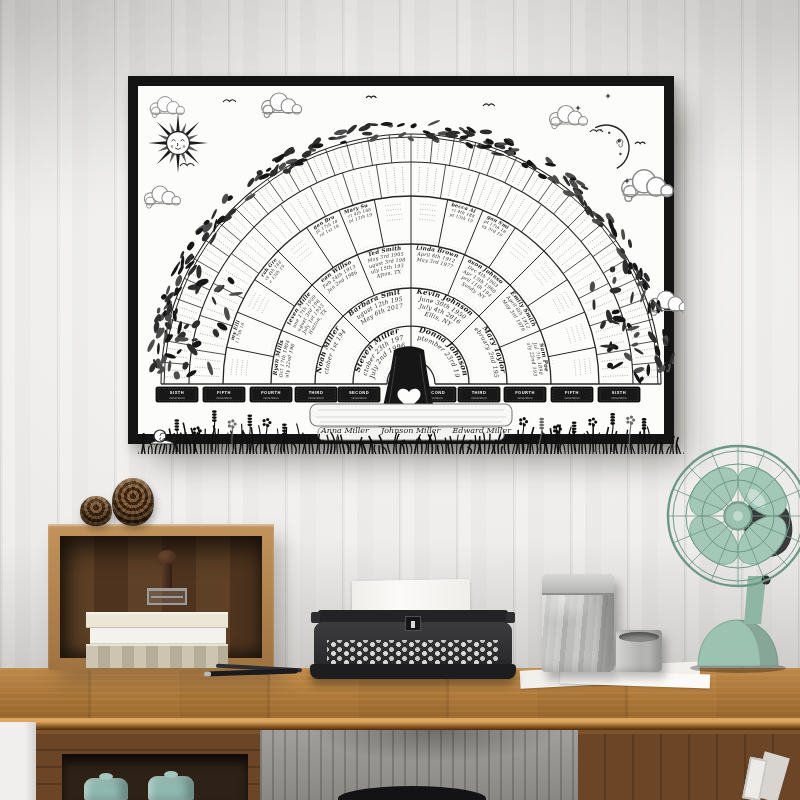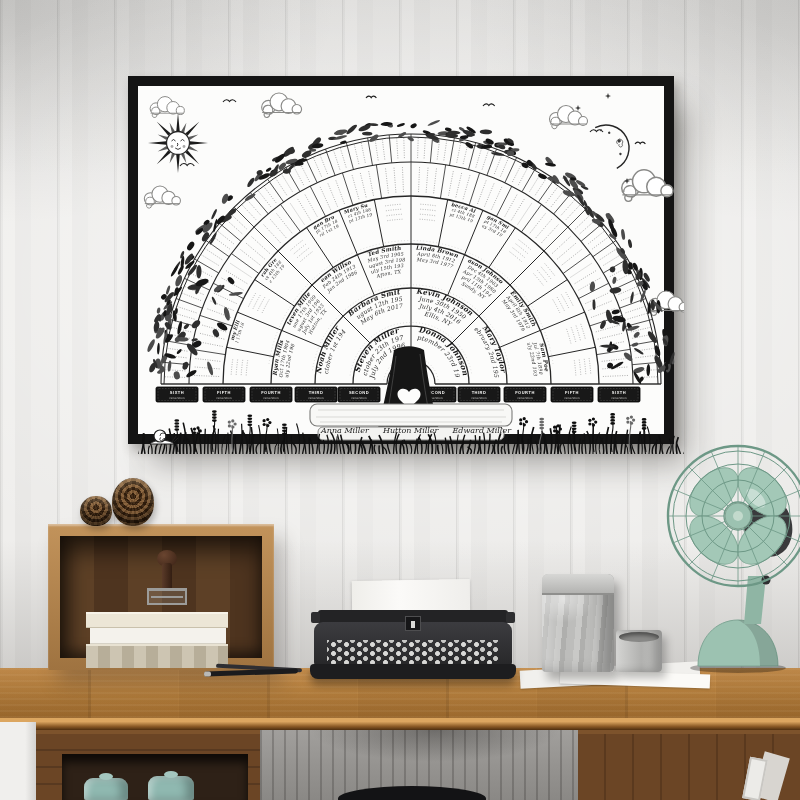--- a/index.html
+++ b/index.html
@@ -1245,21 +1245,21 @@
           <g transform="translate(22,352)">
             <path d="M-10,6 C-6,1 10,1 14,6 Z" fill="#fff" stroke="#222" stroke-width="1"></path>
             <circle cx="0" cy="-2" r="6" fill="#fff" stroke="#222" stroke-width="1.1"></circle>
             <path d="M0,-2 a3,3 0 1,1 3,3 a1.6,1.6 0 1,1 -2,-1.4" stroke="#222" stroke-width="0.8" fill="none"></path>
             <path d="M12,4 L16,-2 M14,4 L18,0" stroke="#222" stroke-width="0.9" fill="none"></path>
           </g>
         </g>
       </svg>
     <div class="family-names">
       <span>Anna Miller</span>
-      <span>Hutton Miller</span>
+      <span>Johnson Miller</span>
       <span>Edward Miller</span>
     </div>
   </div>
 
   <div class="desk"></div>
   <div class="desk-edge"></div>
 
   <div class="below"></div>
   <div class="floor-left"></div>
   <div class="cab-left"></div>

